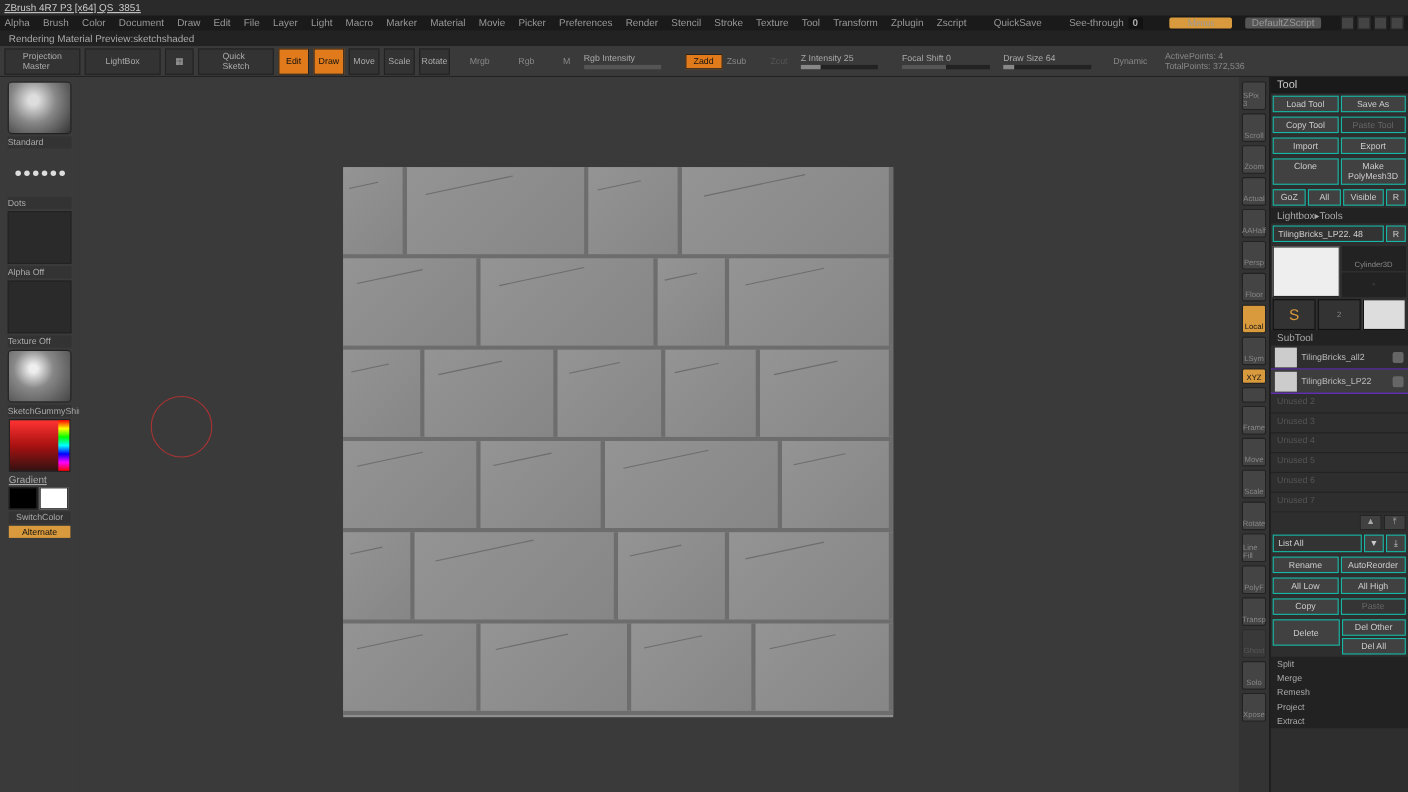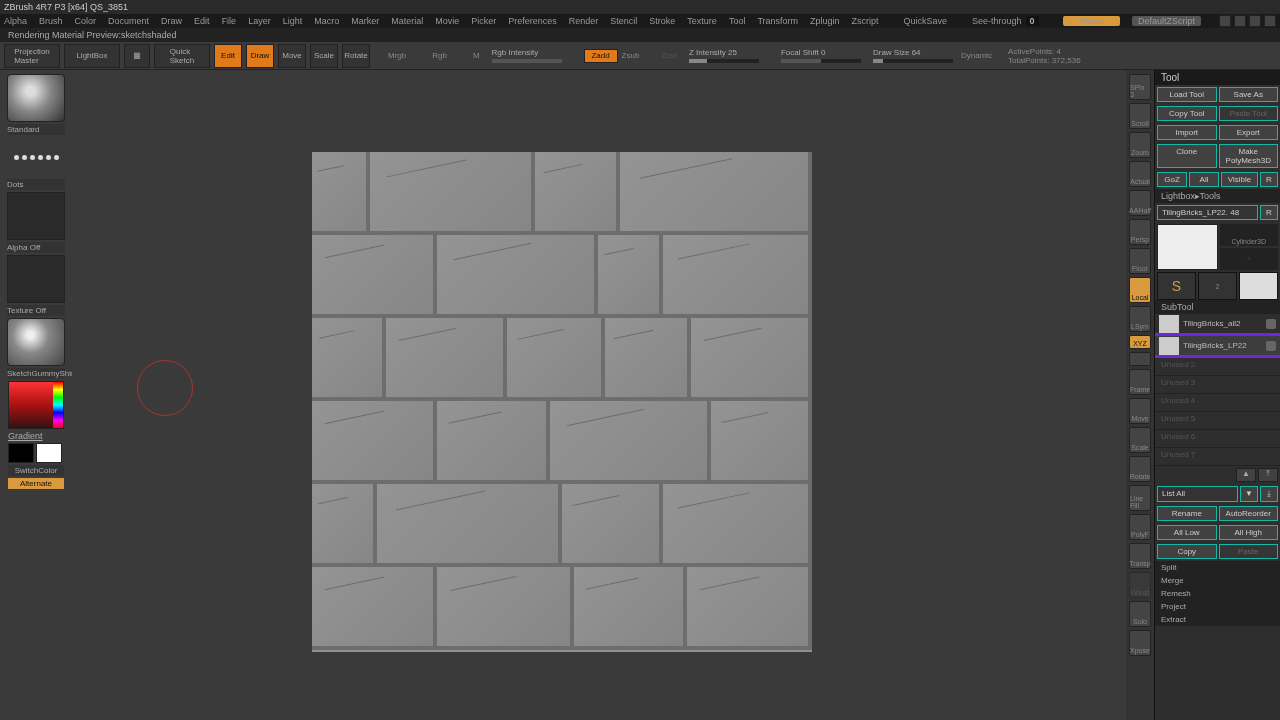--- a/index.html
+++ b/index.html
@@ -1,30 +1,30 @@
 <!DOCTYPE html>
 <html><head>
 <meta charset="utf-8">
 <style>
 * { margin:0; padding:0; box-sizing:border-box; font-family:Tahoma,Arial,sans-serif; font-size:9px; color:#aaa; user-select:none; }
 body { width:1280px; height:720px; background:#3a3a3a; overflow:hidden; position:relative; }
 .topbar { height:14px; background:#2a2a2a; display:flex; align-items:center; padding:0 4px; gap:10px; }
-.title { color:#ccc; font-size:9px; white-space:nowrap; }
+.title { color:#ccc; font-size:9px; white-space:nowrap;text-decoration:underline; }
 .stats { color:#888; font-size:9px; margin-left:2px; }
 .menus-pill { background:#d89a3d; color:#111; padding:0 16px; border-radius:2px; margin-left:auto;font-family:Liberation Serif, serif; }
 .script-pill { background:#555; padding:0 6px; border-radius:2px; }
 .win-btns { display:flex; gap:3px; margin-left:6px; }
 .win-btns span { width:12px; height:12px; background:#444; border:1px solid #222; }
 .menubar { height:14px; background:#1a1a1a; display:flex; align-items:center; padding:0 4px; gap:12px; }
 .menubar span { color:#999; font-size:9px; cursor:pointer; }
 .see { margin-left:auto; color:#888; }
 .see b { background:#111; padding:0 4px; margin-left:4px; }
 .statusline { height:14px; background:#222; padding:0 8px; display:flex; align-items:center; color:#aaa; font-size:9px; }
 .toolbar { height:28px; background:#3a3a3a; border-bottom:1px solid #222; display:flex; align-items:center; padding:0 4px; gap:4px; }
-.pbtn { width:56px; height:24px; background:#333; border:1px solid #222; display:flex; flex-direction:column; align-items:center; justify-content:center; font-size:8px; line-height:9px; color:#aaa; }
+.pbtn { width:69px; height:24px; background:#333; border:1px solid #222; display:flex; flex-direction:column; align-items:center; justify-content:center; font-size:8px; line-height:9px; color:#aaa; }
 .pbtn.on { background:#e07a1a; color:#111; }
 .tb-spacer { flex:1; }
 .slider-area { display:flex; flex-direction:column; font-size:8px; color:#888; }
 .slider-area .lbl { font-size:8px; }
 .tb-text { font-size:8px; color:#888; }
 
 .main { position:absolute; top:70px; bottom:0; left:0; right:0; display:flex; }
 .leftcol { width:72px; background:#3a3a3a; display:flex; flex-direction:column; align-items:center; gap:2px; padding-top:4px; }
 .thumb { width:58px; height:48px; background:#555; border:1px solid #222; border-radius:4px; display:flex; align-items:center; justify-content:center; }
 .lbl-s { width:58px; background:#333; font-size:8px; padding:1px 0; }
@@ -62,21 +62,21 @@
 .rp-btn.sm { flex:0 0 18px; }
 .sec-title { background:#222; padding:2px 6px; font-size:9px; color:#aaa; }
 .tool-row { display:flex; gap:2px; padding:2px; }
 .tool-thumb { flex:1; height:46px; background:#eee; border:1px solid #222; display:flex; align-items:flex-end; justify-content:center; font-size:7px; color:#333; }
 .tool-thumb.dark { background:#222; color:#888; }
 .tool-thumb.star { background:#222; display:flex; align-items:center; justify-content:center; }
 .simple-brush { height:28px; display:flex; gap:2px; padding:0 2px; }
 .sb { flex:1; background:#333; border:1px solid #111; display:flex; align-items:center; justify-content:center; font-size:7px; color:#888; }
 .sb .s { color:#d89a3d; font-size:14px; }
 .subtool-list { flex:0 0 auto; max-height:220px; overflow:hidden; }
-.st-item { display:flex; align-items:center; height:22px; padding:0 4px; gap:4px; border-bottom:3px solid #6d28d9; }
+.st-item { display:flex; align-items:center; height:22px; padding:0 4px; gap:4px; border-bottom:1px solid #6d28d9; }
 .st-item .th { width:20px; height:18px; background:#ccc; }
 .st-item.sel { background:#3d3d3d; }
 .st-item .nm { font-size:8px; color:#bbb; flex:1; white-space:nowrap; overflow:hidden; }
 .st-item .eye { width:10px; height:10px; background:#666; border-radius:2px; }
 .unused { height:18px; padding:2px 6px; font-size:8px; color:#555; border-bottom:1px solid #222; }
 .arrows { display:flex; justify-content:flex-end; gap:2px; padding:2px; }
 .arrows div { width:20px; height:14px; background:#414141; border:1px solid #222; text-align:center; font-size:8px; }
 .section-line { background:#222; padding:2px 6px; font-size:8px; color:#aaa; }
 </style>
 </head>
@@ -164,21 +164,21 @@
     <div style="width:80px;height:4px;background:#222;margin-top:2px">
         <div style="width:40px;height:4px;background:#555"></div>
       </div>
   </div>
   <div class="slider-area" style="margin-left:8px">
     <span class="lbl">Draw Size 64</span>
     <div style="width:80px;height:4px;background:#222;margin-top:2px">
         <div style="width:10px;height:4px;background:#888"></div>
       </div>
   </div>
-  <div class="tb-text" style="margin-left:4px">Dynamic</div>
+  <div class="tb-text" style="margin-left:16px">Dynamic</div>
   <div style="display:flex;flex-direction:column;margin-left:12px">
     <span class="tb-text">ActivePoints: 4</span>
     <span class="tb-text">TotalPoints: 372,536</span>
   </div>
   <div class="tb-spacer"></div>
 </div>
 
 <div class="main">
 
   <div class="leftcol">
@@ -356,19 +356,26 @@
         <div class="rp-btn">AutoReorder</div>
       </div>
     <div class="btn-row">
         <div class="rp-btn">All Low</div>
         <div class="rp-btn">All High</div>
       </div>
     <div class="btn-row">
         <div class="rp-btn">Copy</div>
         <div class="rp-btn dim">Paste</div>
       </div>
+    <div class="btn-row">
+        <div class="rp-btn" style="height:24px;line-height:20px">Delete</div>
+      <div style="flex:1;display:flex;flex-direction:column;gap:2px">
+          <div class="rp-btn">Del Other</div>
+          <div class="rp-btn">Del All</div>
+        </div>
+      </div>
     <div class="section-line">Split</div>
     <div class="section-line">Merge</div>
     <div class="section-line">Remesh</div>
     <div class="section-line">Project</div>
     <div class="section-line">Extract</div>
   </div>
 </div>
 
 </body></html>

